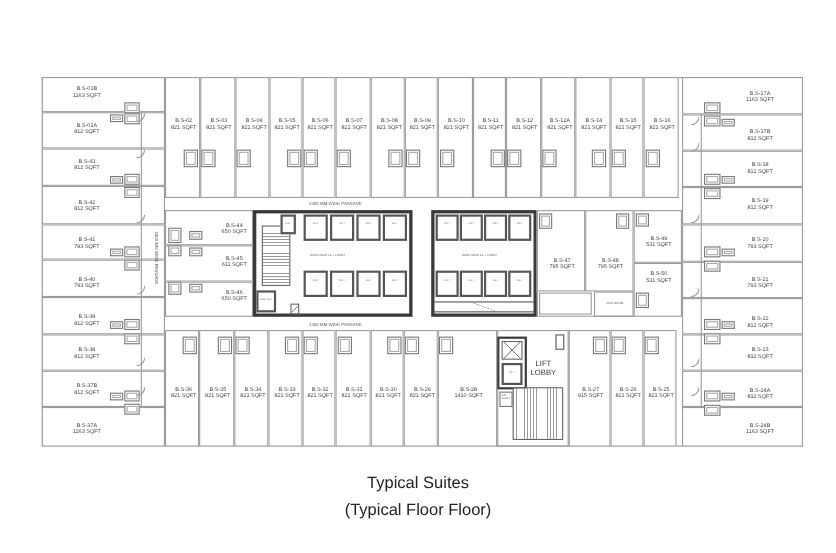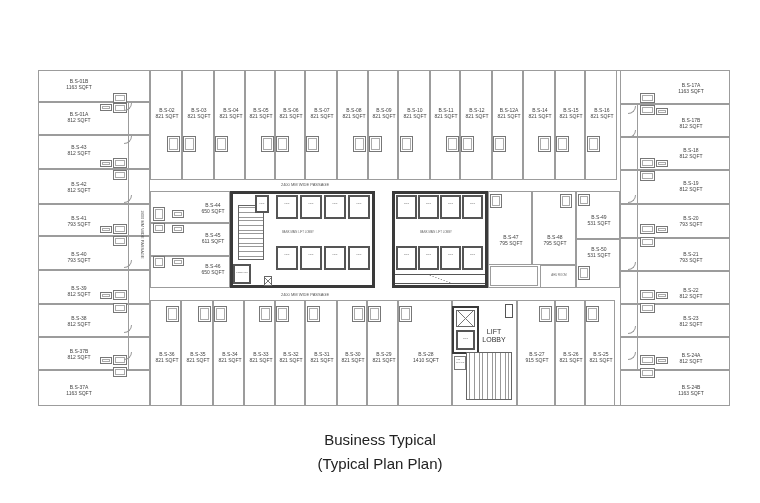--- a/index.html
+++ b/index.html
@@ -497,14 +497,14 @@
 <div class="door" style="left:124px;top:260px;"></div>
 <div class="door" style="left:124px;top:325px;"></div>
 <div class="door" style="left:124px;top:352px;"></div>
 <div class="door" style="left:628px;top:106px;"></div>
 <div class="door" style="left:628px;top:130px;"></div>
 <div class="door" style="left:628px;top:195px;"></div>
 <div class="door" style="left:628px;top:262px;"></div>
 <div class="door" style="left:628px;top:326px;"></div>
 <div class="door" style="left:628px;top:352px;"></div>
 
-<div class="caption" style="top:431px;">Business Typical</div>
-<div class="caption" style="top:455px;">(Typical Plan Plan)</div>
+<div class="caption" style="top:431px;">Typical Suites</div>
+<div class="caption" style="top:455px;">(Typical Floor Floor)</div>
 
 </body></html>

